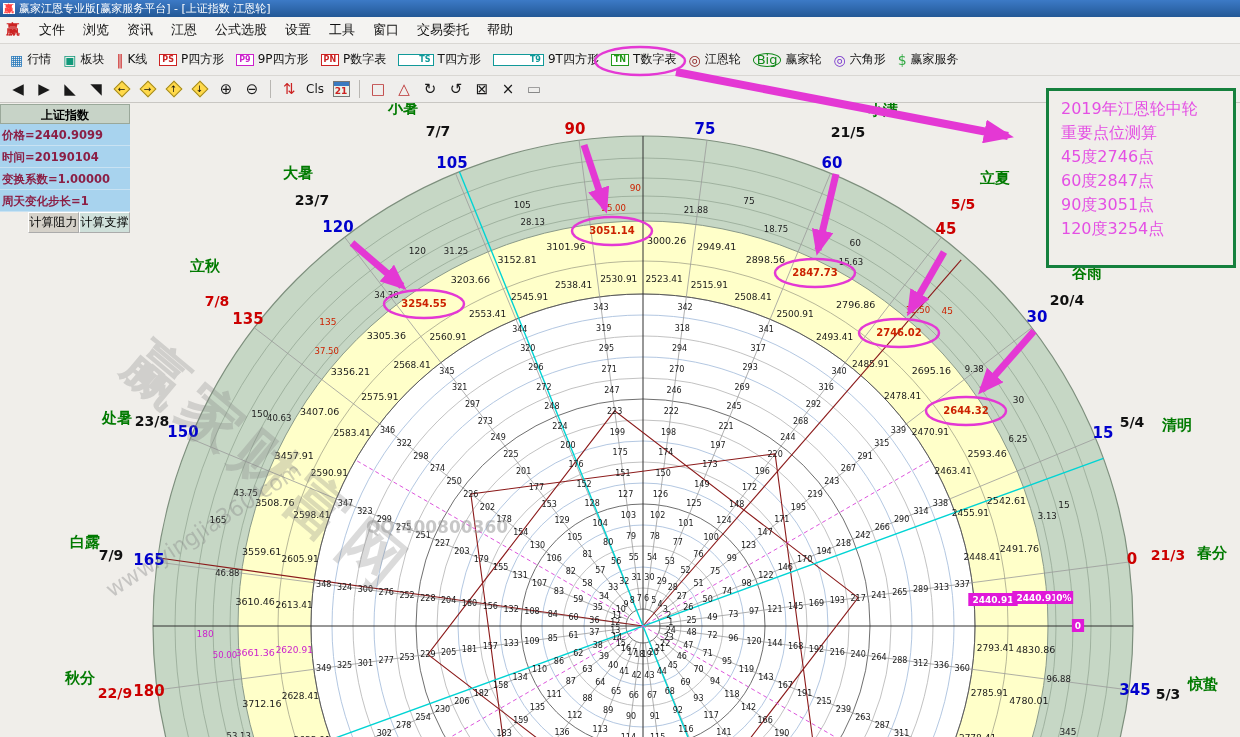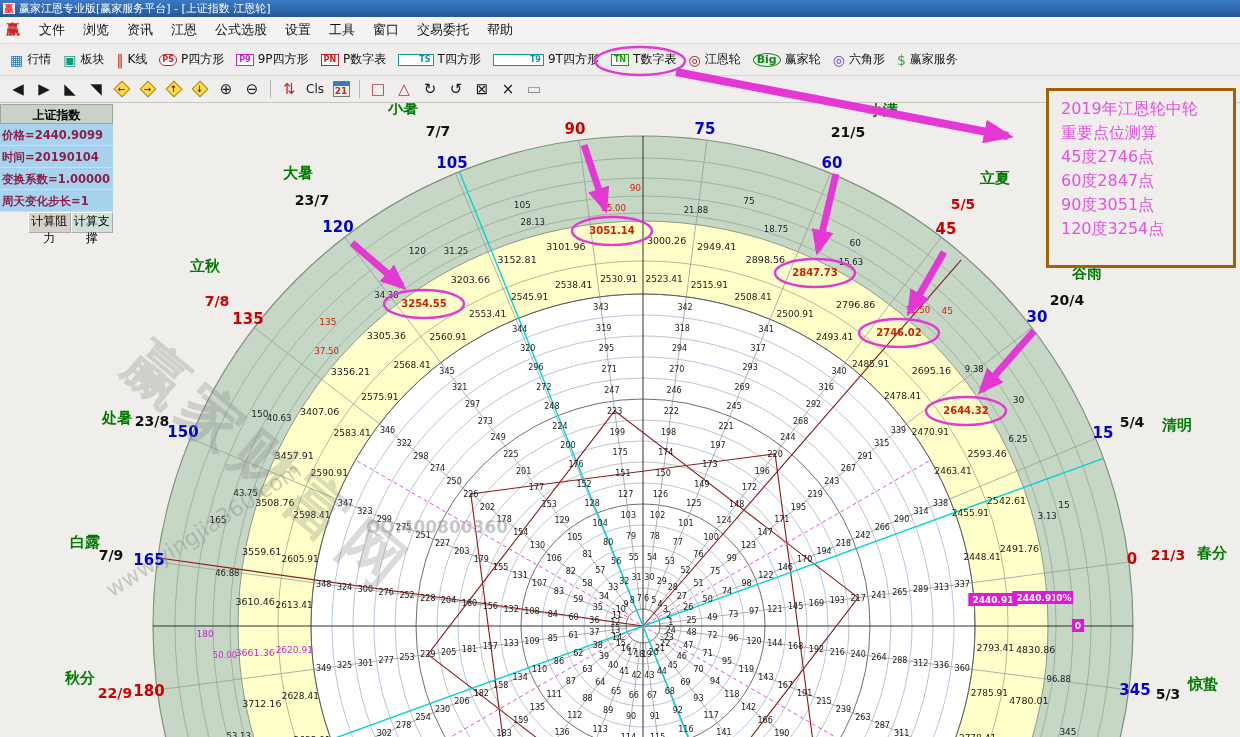--- a/index.html
+++ b/index.html
@@ -15,45 +15,45 @@
   #menubar{position:absolute;left:0;top:17px;width:1240px;height:27px;background:#f4f3f1;
     border-bottom:1px solid #d9d7d3;display:flex;align-items:center;font-size:13px;color:#111;}
   #menubar .logo{color:#cc2222;font-weight:bold;margin:0 10px 0 6px;font-size:14px;}
   .menu-item{padding:3px 9px;cursor:default;text-align:right;}
   
   #toolbar1{position:absolute;left:0;top:44px;width:1240px;height:32px;background:#efeeec;
     border-bottom:1px solid #d9d7d3;display:flex;align-items:center;padding-left:4px;font-size:12px;color:#111;}
   .tb-item{display:flex;align-items:center;gap:4px;padding:3px 6px;cursor:default;}
   .tb-item .ic-glyph{font-size:14px;line-height:14px;}
   .ic-box{display:inline-block;font-size:8px;font-weight:bold;border:1px solid;padding:1px 2px;line-height:8px;background:#fff;}
-  .ic-oval{display:inline-block;font-size:11px;font-weight:bold;border:1.5px solid;border-radius:50%;padding:2px 3px;line-height:8px;}
+  .ic-oval{display:inline-block;font-size:13px;font-weight:normal;border:1.5px solid;border-radius:50%;padding:2px 3px;line-height:8px;}
   #toolbar2{position:absolute;left:0;top:76px;width:1240px;height:27px;background:#efeeec;
     border-bottom:1px solid #c9c7c3;display:flex;align-items:center;padding-left:6px;gap:2px;}
   .tb2-btn{min-width:24px;height:22px;display:flex;align-items:center;justify-content:center;font-size:15px;cursor:default;}
   .tb2-sep{width:1px;height:18px;background:#b8b6b2;margin:0 4px;}
   .diamond{width:12px;height:12px;background:#ffd94a;border:1px solid #a08820;transform:rotate(45deg);
     display:flex;align-items:center;justify-content:center;}
   .diamond span{transform:rotate(-45deg);font-size:9px;color:#111;line-height:9px;}
   .cal{position:relative;width:17px;height:16px;border:1px solid #777;background:#eaf2ea;
     font-size:9px;color:#cc2222;font-weight:bold;display:flex;align-items:flex-end;justify-content:center;}
   .cal:before{content:"";position:absolute;left:0;top:0;width:100%;height:4px;background:#3a7ac0;}
   
-  #panel{position:absolute;left:0;top:104px;width:113px;font-size:12px;z-index:5;}
+  #panel{position:absolute;left:0;top:104px;width:130px;font-size:12px;z-index:5;}
   #panel .hd{background:#c7d3c7;color:#000;font-weight:bold;text-align:center;height:20px;line-height:20px;border:1px solid #9aa89a;}
   #panel .row{background:#a8d3ee;color:#8b1f45;height:22px;line-height:22px;padding-left:2px;
     border-bottom:1px solid #c9e2f2;white-space:nowrap;overflow:hidden;font-weight:bold;font-size:11.5px;}
   #panel .btns{display:flex;}
   #panel .btns button{flex:1;height:21px;font-size:12px;border:1px outset #fff;cursor:default;padding:0;}
   #btn-resist{background:#d5d1c9;margin-left:28px;}
   #btn-support{background:#cfe0da;}
   
   #wheel{position:absolute;left:0;top:103px;z-index:1;}
   
   #annobox{position:absolute;left:1046px;top:88px;width:190px;height:180px;background:#f0eeea;
-    border:3px solid #a16207;z-index:6;padding:6px 0 0 12px;}
+    border:3px solid #15803d;z-index:6;padding:6px 0 0 12px;}
   #annobox div{color:#e44fe4;font-size:16px;line-height:24px;white-space:nowrap;}
   
   #overlay{position:absolute;left:0;top:0;z-index:9;pointer-events:none;}
 </style>
 </head>
 <body>
 
 <div id="app">
   <div id="titlebar">
     <span class="logo">赢</span>
@@ -79,21 +79,21 @@
       </div>
       <div class="tb-item">
         <span class="ic-glyph" style="color: rgb(17, 153, 122);">▣</span>
         <span>板块</span>
       </div>
       <div class="tb-item">
         <span class="ic-glyph" style="color: rgb(204, 34, 34);">‖</span>
         <span>K线</span>
       </div>
       <div class="tb-item">
-        <span class="ic-box" style="color: rgb(204, 34, 34); border-color: rgb(204, 34, 34); border-radius: 6px;">PS</span>
+        <span class="ic-box" style="color: rgb(204, 34, 34); border-color: rgb(204, 34, 34);">PS</span>
         <span>P四方形</span>
       </div>
       <div class="tb-item">
         <span class="ic-box" style="color: rgb(204, 34, 204); border-color: rgb(204, 34, 204);">P9</span>
         <span>9P四方形</span>
       </div>
       <div class="tb-item">
         <span class="ic-box" style="color: rgb(204, 34, 34); border-color: rgb(204, 34, 34);">PN</span>
         <span>P数字表</span>
       </div>

